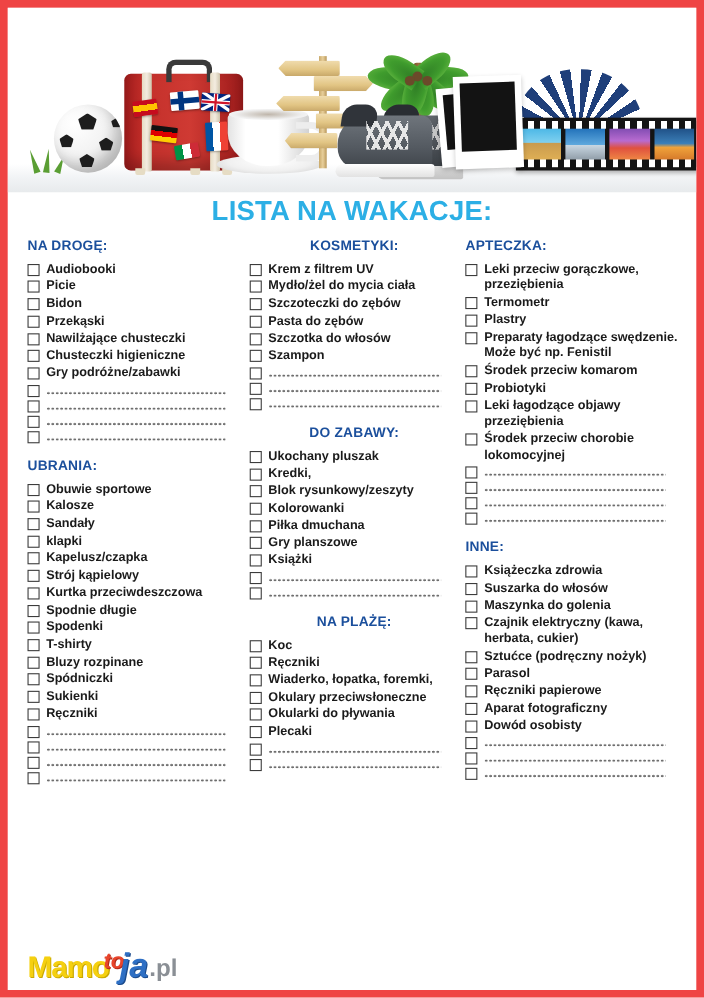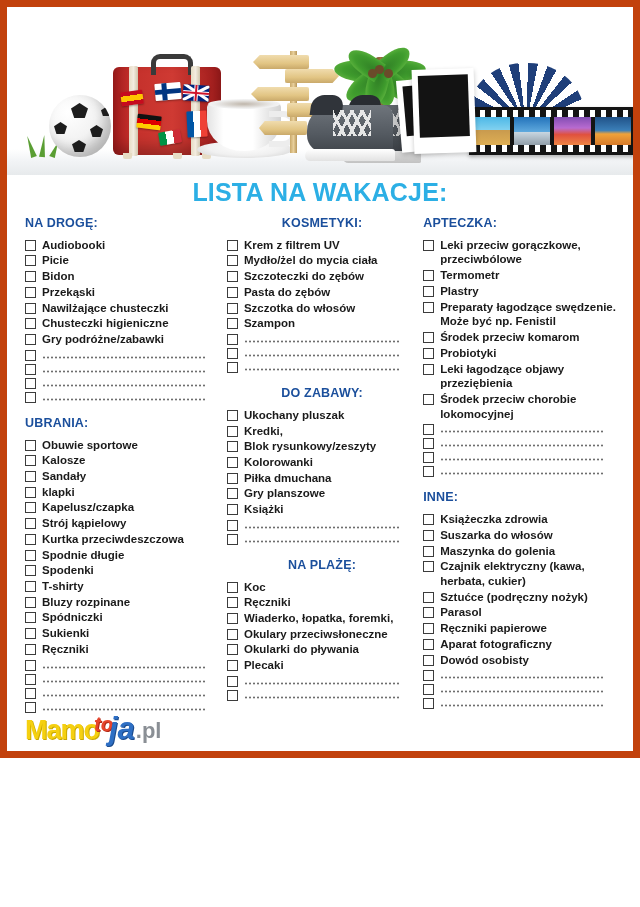--- a/index.html
+++ b/index.html
@@ -7,23 +7,23 @@
     margin: 0;
     padding: 0;
     background: #ffffff;
   }
   body {
     font-family: "Liberation Sans", "DejaVu Sans", sans-serif;
   }
   #page {
     position: relative;
     width: 640px;
-    height: 758px;
+    height: 907px;
     overflow: hidden;
-    background: #c2410c;
+    background: #ef4444;
     box-sizing: border-box;
   }
   .page-inner {
     position: absolute;
     left: 7px;
     top: 7px;
     right: 7px;
     bottom: 7px;
     background: #ffffff;
     overflow: hidden;
@@ -685,21 +685,21 @@
               </li>
             </ul>
           </div>
         </div>
         <div class="col col-3">
           <div class="section">
             <div class="section-title">APTECZKA:</div>
             <ul class="items">
               <li>
                 <span class="cb"></span>
-                <span class="lbl">Leki przeciw gorączkowe, przeciwbólowe</span>
+                <span class="lbl">Leki przeciw gorączkowe, przeziębienia</span>
               </li>
               <li>
                 <span class="cb"></span>
                 <span class="lbl">Termometr</span>
               </li>
               <li>
                 <span class="cb"></span>
                 <span class="lbl">Plastry</span>
               </li>
               <li>

